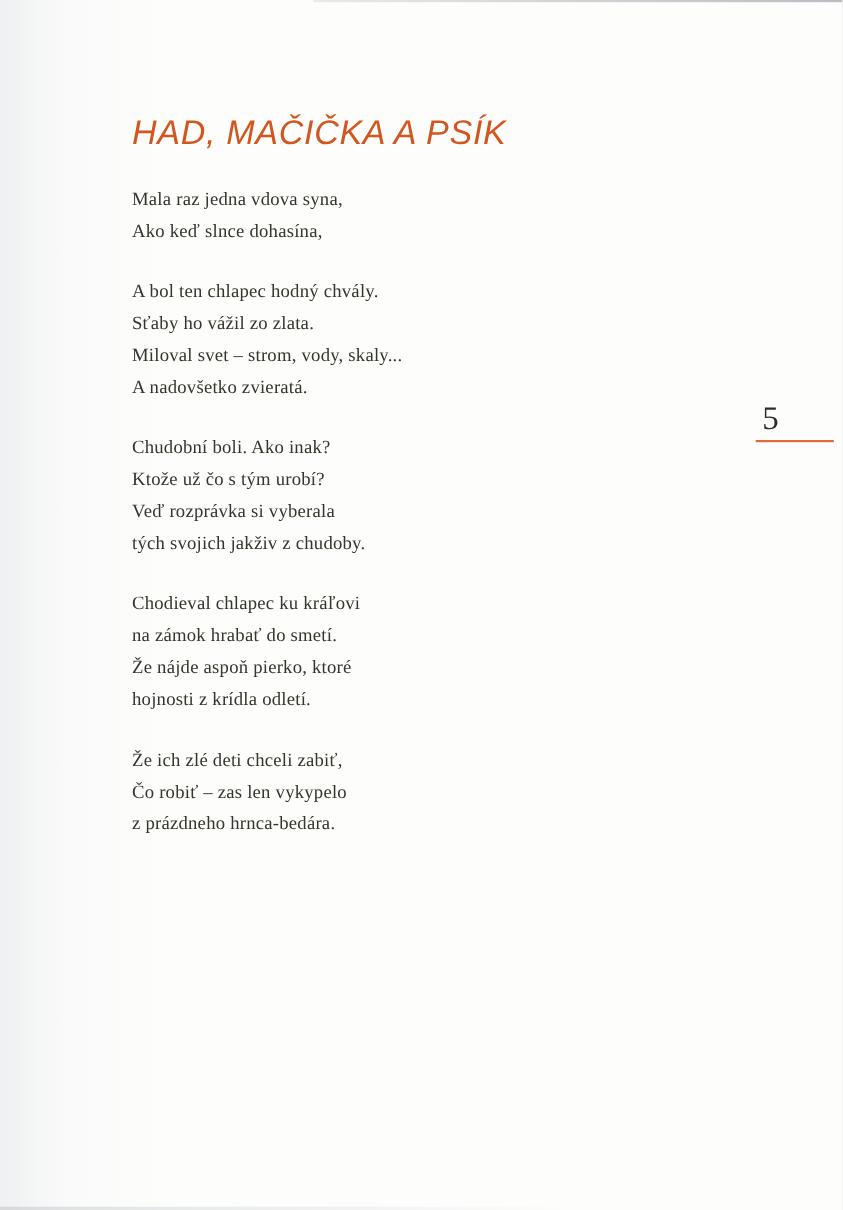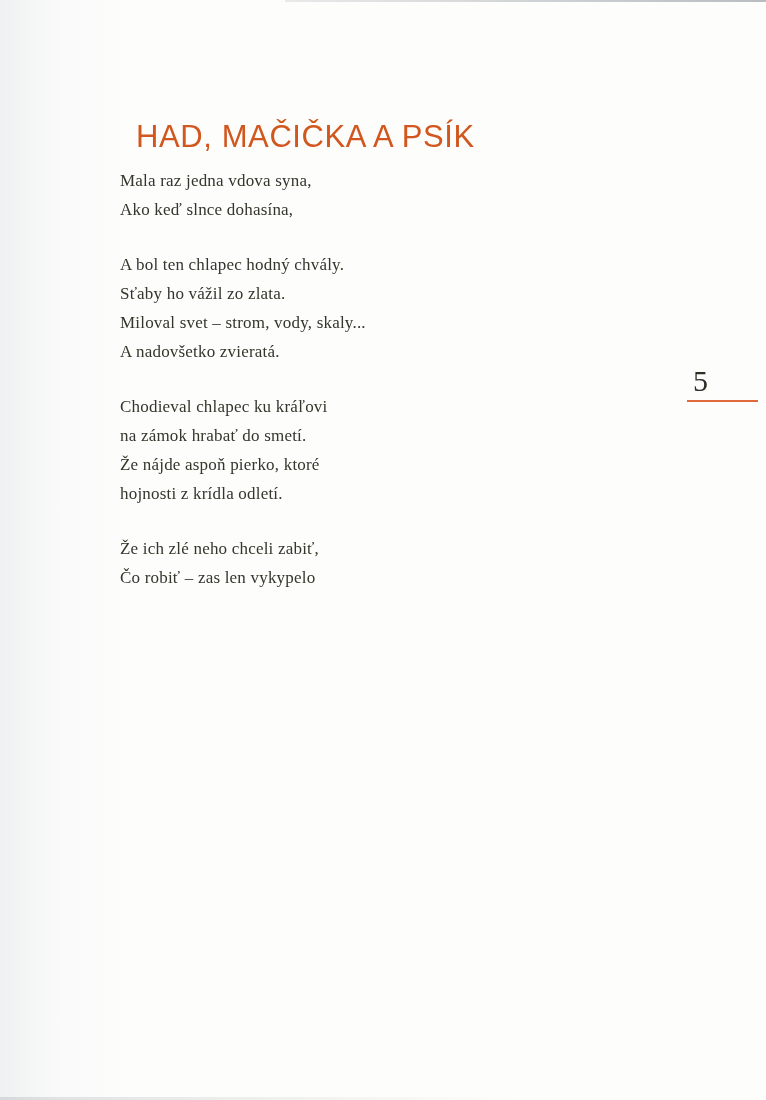--- a/index.html
+++ b/index.html
@@ -23,28 +23,29 @@
   }
   .scan-edge-bottom {
     position: absolute;
     bottom: 0; left: 0; width: 520px; height: 3px;
     background: linear-gradient(to right, rgba(168,173,177,0.35), rgba(168,173,177,0));
   }
   .poem-title {
     position: absolute;
     left: 120px;
     top: 104px;
-    margin: 16px;
+    margin: 0;
     font-family: "Liberation Sans", sans-serif;
     font-weight: 400;
     font-size: 31px;
     line-height: 34px;
     letter-spacing: 0.6px;
     color: #d2571f;
     white-space: nowrap;
+    font-style: italic;
   }
   .poem-body {
     position: absolute;
     left: 120px;
     top: 166px;
   }
   .stanza {
     margin: 0 0 26px 0;
     font-size: 17px;
     line-height: 29px;
@@ -91,31 +92,38 @@
       <span class="poem-line">Ako keď slnce dohasína,</span>
     </p>
 
     <p class="stanza">
       <span class="poem-line">A bol ten chlapec hodný chvály.</span>
       <span class="poem-line">Sťaby ho vážil zo zlata.</span>
       <span class="poem-line">Miloval svet – strom, vody, skaly...</span>
       <span class="poem-line">A nadovšetko zvieratá.</span>
     </p>
 
+    <p class="stanza">
+      <span class="poem-line">Chudobní boli. Ako inak?</span>
+      <span class="poem-line">Ktože už čo s tým urobí?</span>
+      <span class="poem-line">Veď rozprávka si vyberala</span>
+      <span class="poem-line">tých svojich jakživ z chudoby.</span>
+    </p>
 
     <p class="stanza">
       <span class="poem-line">Chodieval chlapec ku kráľovi</span>
       <span class="poem-line">na zámok hrabať do smetí.</span>
       <span class="poem-line">Že nájde aspoň pierko, ktoré</span>
       <span class="poem-line">hojnosti z krídla odletí.</span>
     </p>
 
 
     <p class="stanza">
-      <span class="poem-line">Že ich zlé neho chceli zabiť,</span>
+      <span class="poem-line">Že ich zlé deti chceli zabiť,</span>
       <span class="poem-line">Čo robiť – zas len vykypelo</span>
+      <span class="poem-line">z prázdneho hrnca-bedára.</span>
     </p>
 
   </div>
 
   <div class="scan-edge-bottom"></div>
 
 </div>
 
 </body></html>

